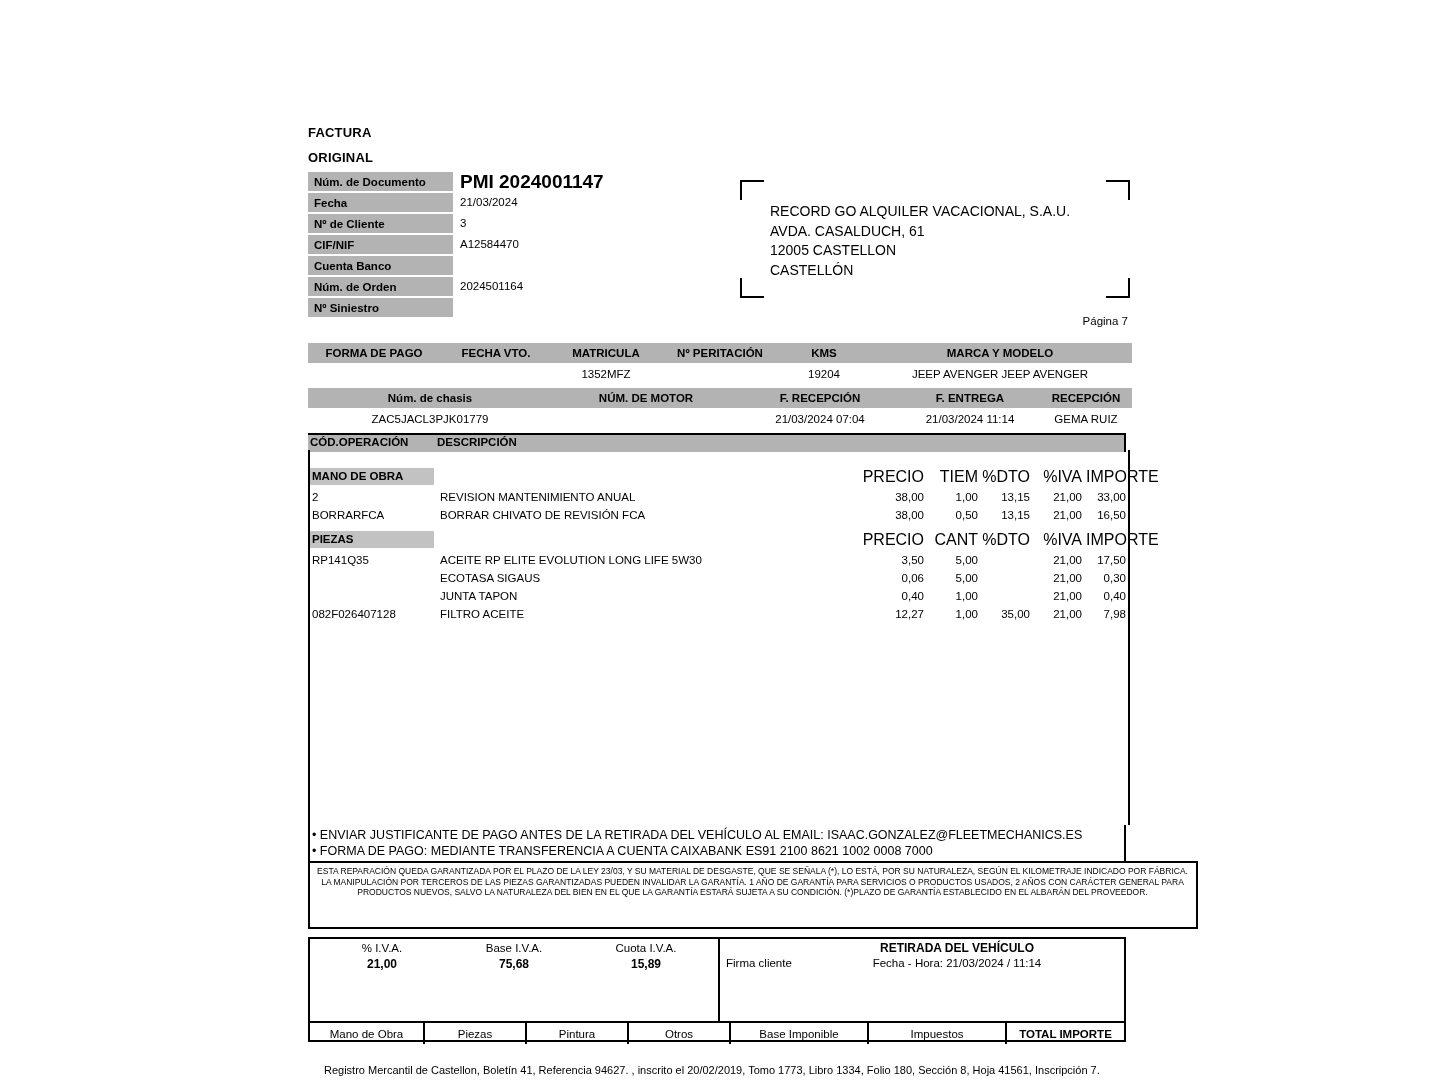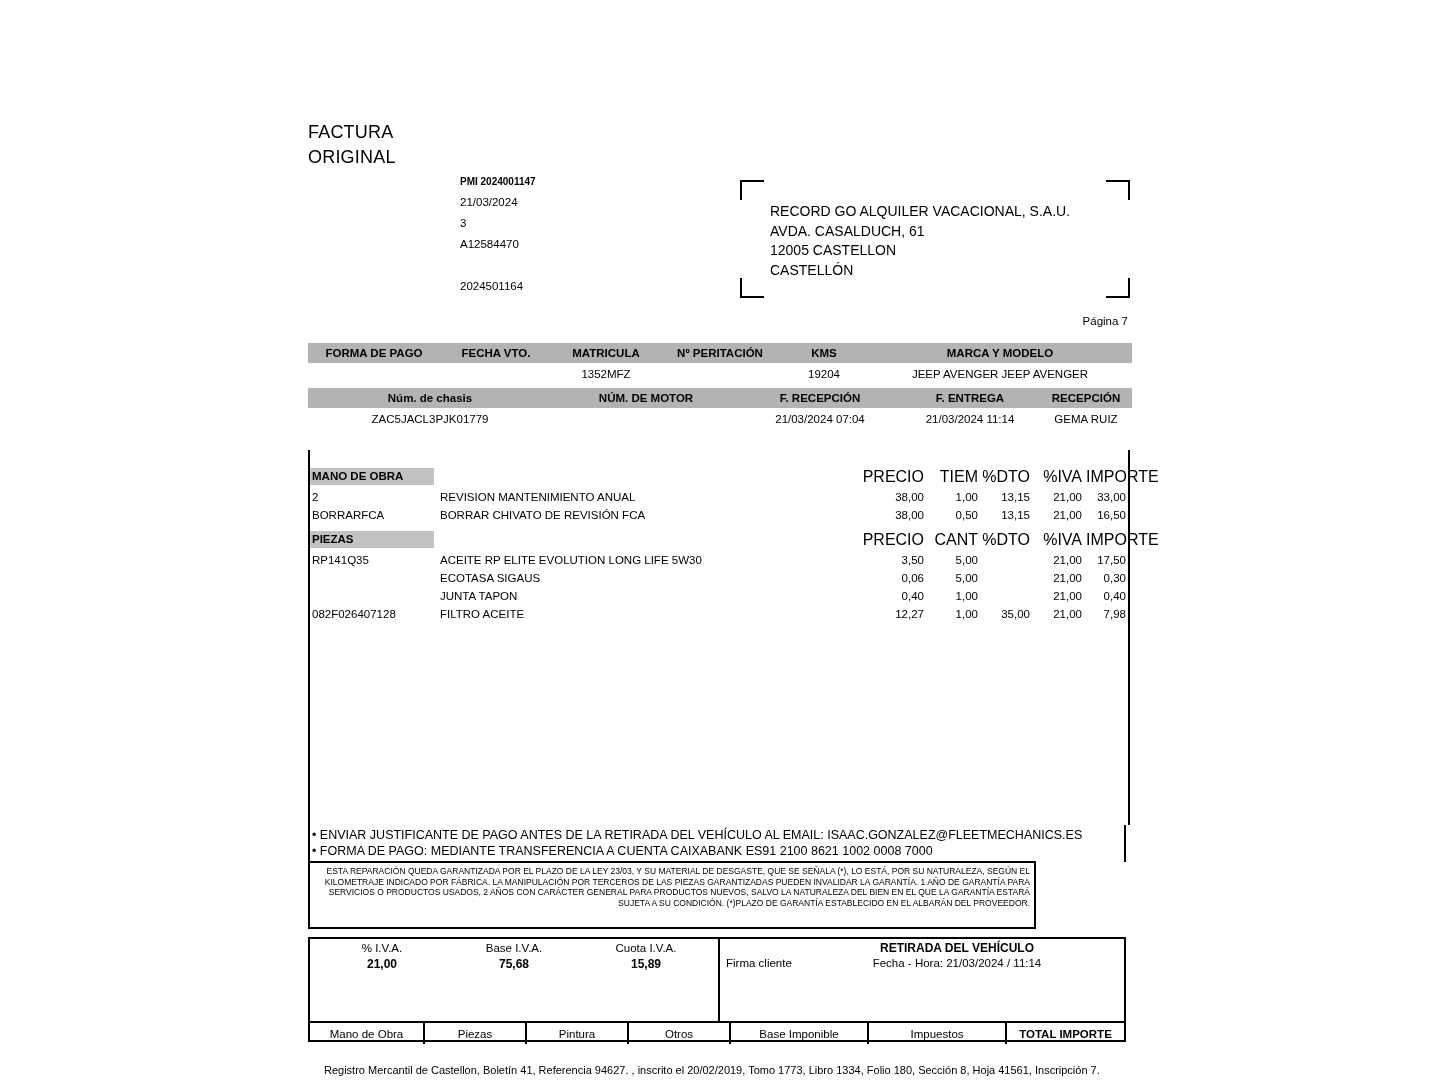--- a/index.html
+++ b/index.html
@@ -21,22 +21,22 @@
     top: 0;
     width: 828px;
     height: 1080px;
   }
 
   
   .doc-title {
     position: absolute;
     left: 0;
     top: 120px;
-    font-size: 18px;
-    font-weight: normal;
+    font-size: 13px;
+    font-weight: bold;
     letter-spacing: 0.2px;
     line-height: 25px;
   }
   .doc-title div { white-space: nowrap; }
 
   
   .meta {
     position: absolute;
     left: 0;
     top: 172px;
@@ -59,21 +59,21 @@
     width: 300px;
   }
   .meta-values div {
     height: 19px;
     line-height: 19px;
     margin-bottom: 2px;
     font-size: 11.5px;
     white-space: nowrap;
   }
   .meta-values div.strong {
-    font-size: 10px;
+    font-size: 19px;
     font-weight: bold;
   }
 
   
   .addr-box {
     position: absolute;
     left: 432px;
     top: 180px;
     width: 390px;
     height: 118px;
@@ -211,30 +211,30 @@
   }
   .notes div {
     font-size: 12.5px;
     line-height: 16px;
     white-space: nowrap;
   }
   .legal {
     position: absolute;
     left: 0;
     top: 861px;
-    width: 728px;
+    width: 890px;
     box-sizing: border-box;
     border-top: 2px solid #000;
     border-left: 2px solid #000;
     border-right: 2px solid #000;
     border-bottom: 2px solid #000;
     padding: 3px 4px 4px 3px;
     font-size: 8.5px;
     line-height: 10.5px;
-    text-align: right;
+    text-align: center;
     height: 68px;
   }
 
   
   .totals {
     position: absolute;
     left: 0;
     top: 937px;
     width: 818px;
     height: 105px;
@@ -326,20 +326,45 @@
 </head>
 <body>
 
 <div class="page">
 
   <div class="doc-title">
     <div>FACTURA</div>
     <div>ORIGINAL</div>
   </div>
 
+  <table class="meta">
+    <tbody>
+        <tr>
+          <td>Núm. de Documento</td>
+        </tr>
+    <tr>
+          <td>Fecha</td>
+        </tr>
+    <tr>
+          <td>Nº de Cliente</td>
+        </tr>
+    <tr>
+          <td>CIF/NIF</td>
+        </tr>
+    <tr>
+          <td>Cuenta Banco</td>
+        </tr>
+    <tr>
+          <td>Núm. de Orden</td>
+        </tr>
+    <tr>
+          <td>Nº Siniestro</td>
+        </tr>
+  </tbody>
+    </table>
 
   <div class="meta-values">
     <div class="strong">PMI 2024001147</div>
     <div>21/03/2024</div>
     <div>3</div>
     <div>A12584470</div>
     <div></div>
     <div>2024501164</div>
     <div></div>
   </div>
@@ -407,20 +432,24 @@
     <tr>
       <td>ZAC5JACL3PJK01779</td>
       <td></td>
       <td>21/03/2024 07:04</td>
       <td>21/03/2024 11:14</td>
       <td>GEMA RUIZ</td>
     </tr>
   </tbody>
     </table>
 
+  <div class="ops-band">
+    <span class="c1">CÓD.OPERACIÓN</span>
+    <span class="c2">DESCRIPCIÓN</span>
+  </div>
 
   <div class="items">
 
     <div class="grp hdr" style="top:18px">
       <span class="tag">MANO DE OBRA</span>
       <span class="cell c-prec">PRECIO</span>
       <span class="cell c-qty">TIEM</span>
       <span class="cell c-dto">%DTO</span>
       <span class="cell c-iva">%IVA</span>
       <span class="cell c-imp">IMPORTE</span>

